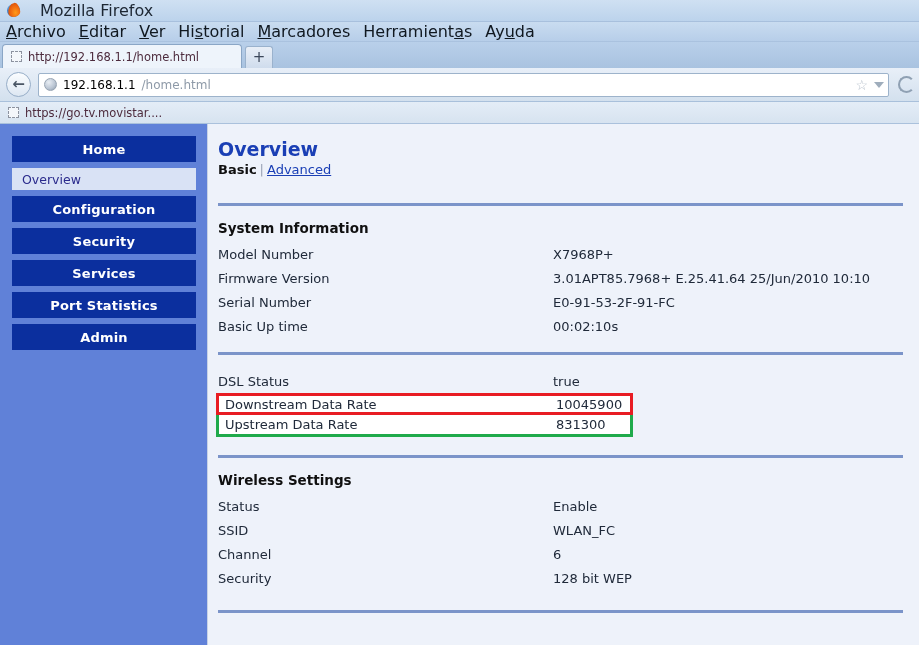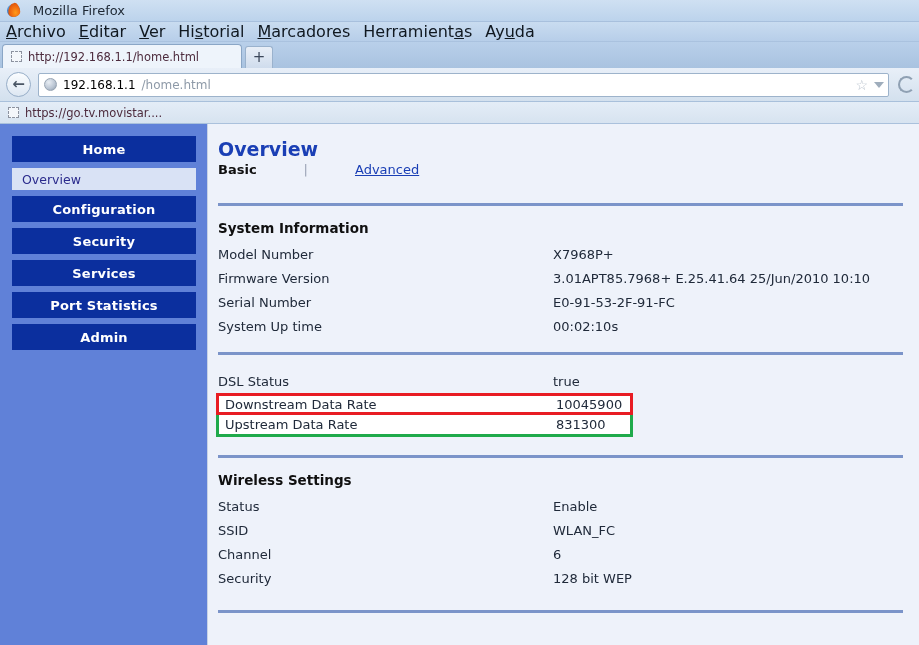--- a/index.html
+++ b/index.html
@@ -25,21 +25,21 @@
     position: absolute; left: 1px; top: 1px; width: 13px; height: 13px;
     border-radius: 50%;
     background: radial-gradient(circle at 35% 30%, #6fb2e8 0%, #2b6fc0 55%, #16508f 100%);
   }
   .ff-icon .flame {
     position: absolute; left: 2px; top: 0px; width: 12px; height: 14px;
     background: radial-gradient(ellipse at 60% 70%, #ff9a18 0%, #f06a10 45%, #c83c06 100%);
     border-radius: 60% 40% 55% 45% / 70% 65% 35% 30%;
     transform: rotate(-8deg);
   }
-  .title-text { font-size: 13px; color: #1d2733; margin-left: 12px; }
+  .title-text { font-size: 16px; color: #1d2733; margin-left: 19px; }
 
   .menubar {
     height: 20px;
     background: linear-gradient(to bottom, #c9dcf0, #b7cee9);
     display: flex; align-items: center;
     padding-left: 6px; gap: 13px;
     border-bottom: 1px solid #aac2df;
   }
   .menuitem { font-size: 16px; color: #101820; white-space: nowrap; cursor: default; }
   .menuitem u { text-decoration: underline; }
@@ -162,21 +162,21 @@
   .content {
     flex: 1 1 auto;
     background: #eef2fa;
     padding: 14px 16px 0 10px;
     overflow: hidden;
   }
   .pg-title {
     font-size: 19px; font-weight: bold; color: #1a3fb5;
     margin-bottom: 2px;
   }
-  .crumbs { font-size: 13px; display: flex; align-items: center; margin-bottom: 26px; gap: 44px; }
+  .crumbs { font-size: 13px; display: flex; align-items: center; margin-bottom: 26px; }
   .crumb-basic { font-weight: bold; color: #101010; }
   .crumb-sep { color: #9aa4b5; margin: 0 3px; }
   .crumb-adv { color: #1a3fb5; text-decoration: underline; }
 
   .hr { height: 3px; background: #7b94c9; margin: 0 0 14px 0; }
   .hr.bottom { margin-top: 6px; }
 
   .sec-title { font-size: 13.5px; font-weight: bold; color: #101010; margin-bottom: 6px; }
 
   .rows { position: relative; }
@@ -286,21 +286,21 @@
         </div>
         <div class="row">
           <span class="lbl">Firmware Version</span>
           <span class="val">3.01APT85.7968+ E.25.41.64 25/Jun/2010 10:10</span>
         </div>
         <div class="row">
           <span class="lbl">Serial Number</span>
           <span class="val">E0-91-53-2F-91-FC</span>
         </div>
         <div class="row">
-          <span class="lbl">System Up time</span>
+          <span class="lbl">Basic Up time</span>
           <span class="val">00:02:10s</span>
         </div>
       </div>
 
       <div class="spacer-sm"></div>
       <div class="hr"></div>
 
       <div class="rows">
         <div class="row">
           <span class="lbl">DSL Status</span>

